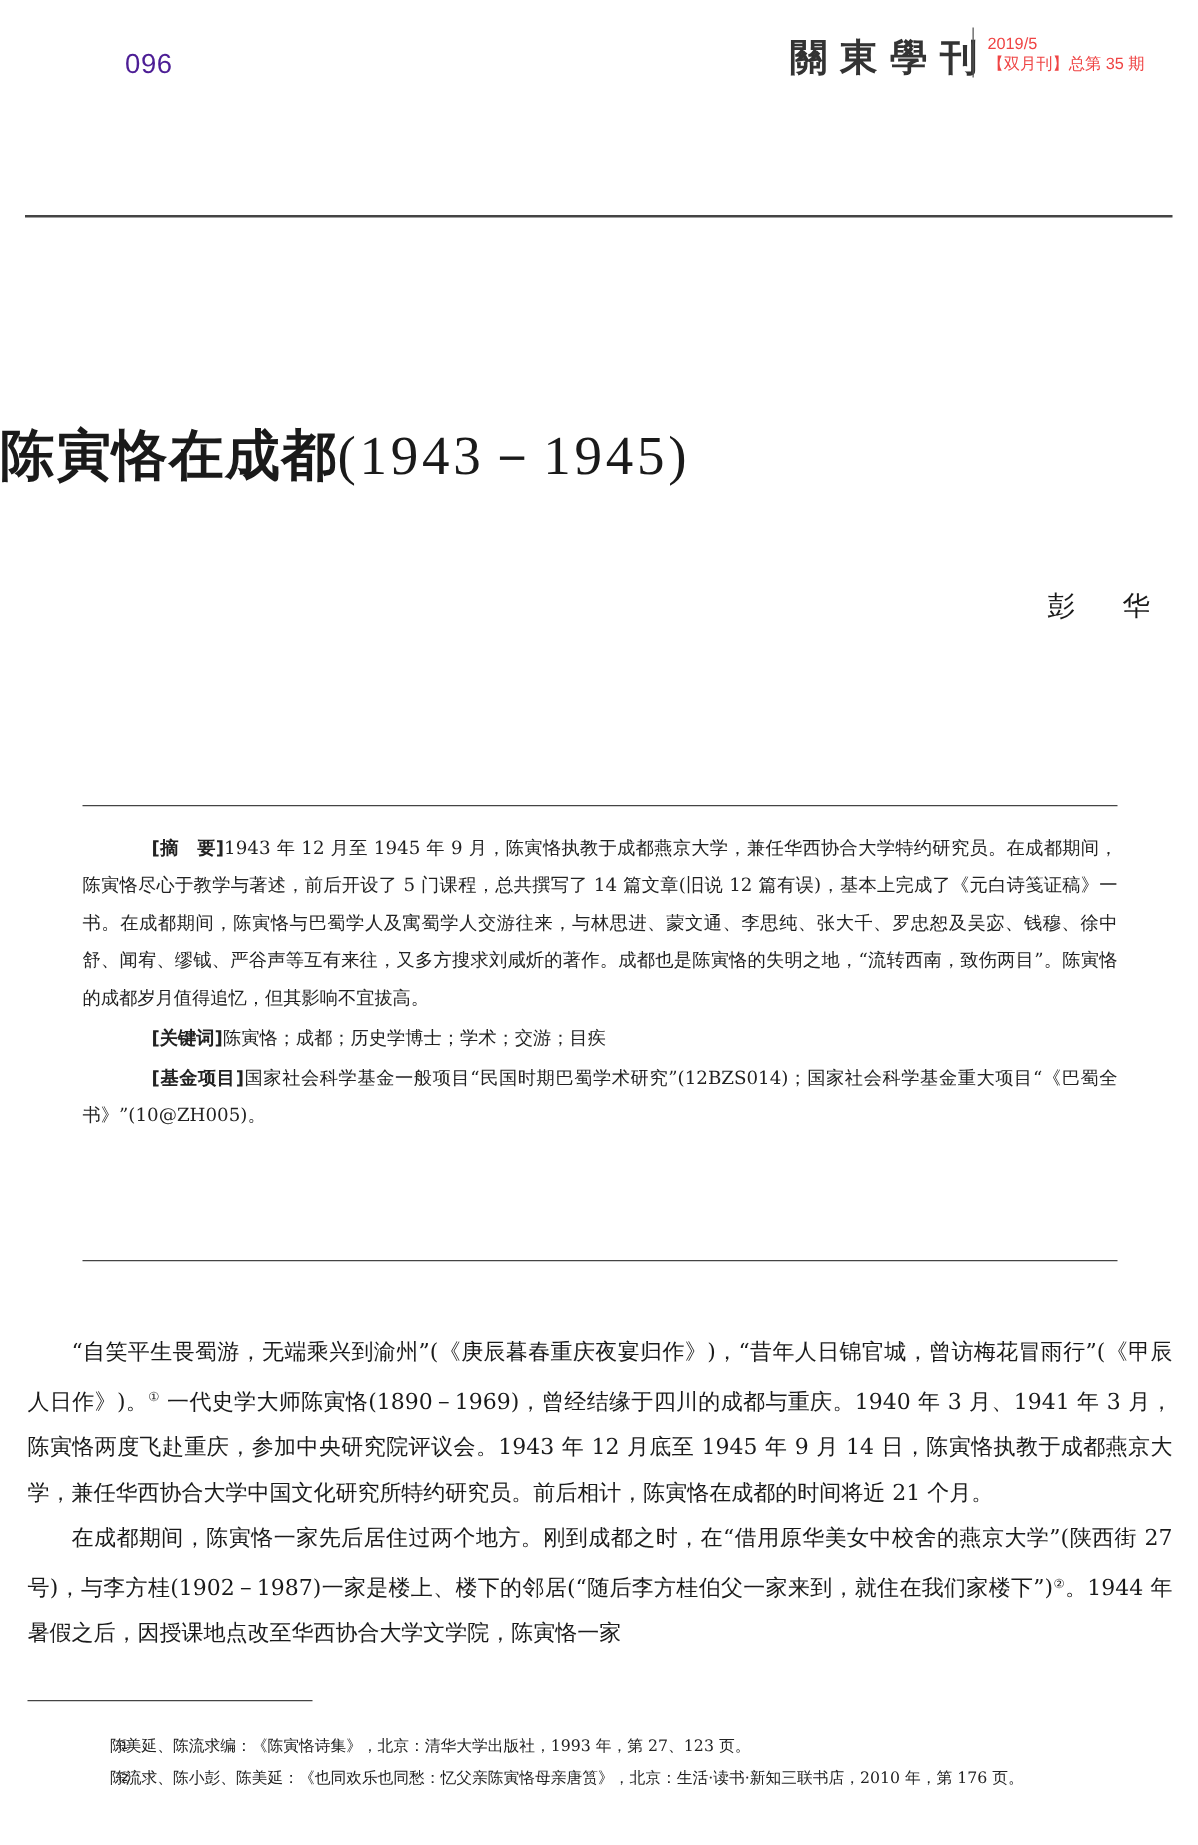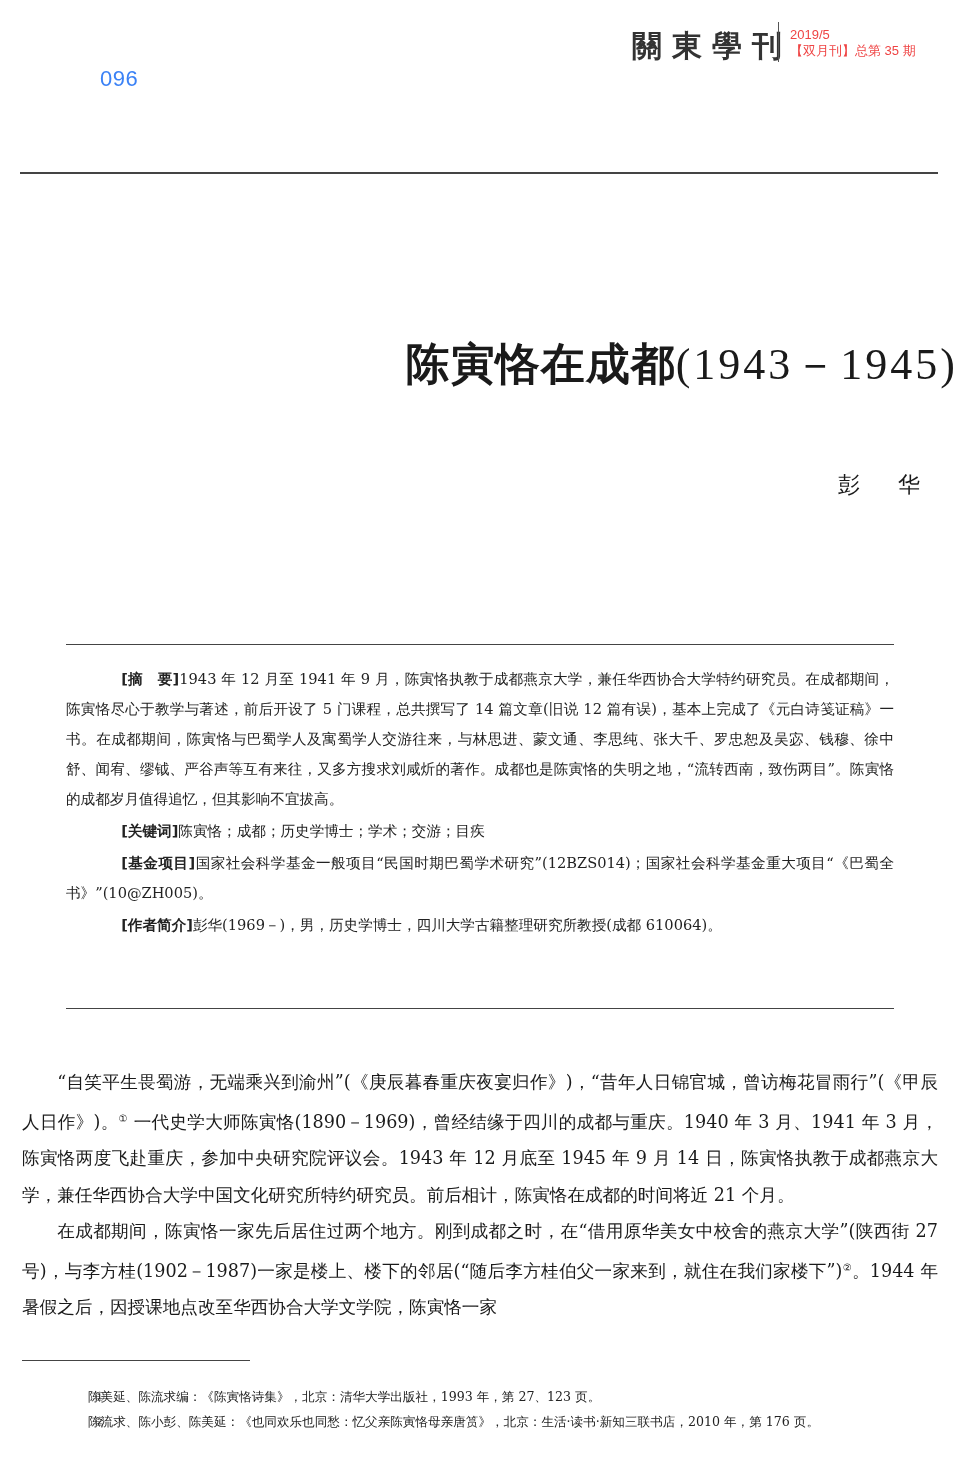--- a/index.html
+++ b/index.html
@@ -3,34 +3,34 @@
 <meta charset="utf-8">
 <style>
   html, body { margin: 0; padding: 0; background: #ffffff; }
   body {
     width: 958px; height: 1476px; position: relative; overflow: hidden;
     font-family: "DejaVu Serif", "Liberation Serif", serif; color: #1a1a1a;
   }
   .abs { position: absolute; }
   .page-num {
     left: 100px; top: 38px; font-family: "Liberation Sans", sans-serif;
-    font-size: 22px; color: #3b82f6; letter-spacing: 0.5px; margin-top: 28px;
+    font-size: 22px; color: #4c1d95; letter-spacing: 0.5px;
   }
   .journal-logo {
     left: 632px; top: 26px; font-family: "DejaVu Serif", serif;
     font-size: 30px; font-weight: bold; letter-spacing: 10px; color: #333;
   }
   .header-divider { left: 778px; top: 22px; width: 1px; height: 40px; background: #555; }
   .issue-block {
     left: 790px; top: 27px; font-family: "Liberation Sans", sans-serif;
     font-size: 13px; line-height: 16px; color: #ef4444;
   }
   .rule { background: #444; height: 1.5px; }
   .title {
-    left: 0; width: 958px; top: 335px; text-align: right;
+    left: 0; width: 958px; top: 335px; text-align: left;
     font-size: 44px; font-weight: bold; color: #1a1a1a; letter-spacing: 1px;
   }
   .title .num { font-weight: normal; font-family: "Liberation Serif", serif; letter-spacing: 3px; }
   .author {
     left: 0; width: 958px; top: 470px; text-align: right;
     font-size: 22px; letter-spacing: 38px; text-indent: 38px;
   }
   .abstract {
     left: 66px; width: 828px; top: 664px;
     font-size: 14.6px; line-height: 30px; text-align: justify; color: #222;
@@ -66,30 +66,27 @@
 
 <div class="abs title">
   <span>陈寅恪在成都</span><span class="num">(1943－1945)</span>
 </div>
 <div class="abs author">彭华</div>
 
 <div class="abs rule" style="left:66px; top:644px; width:828px; height:1px;"></div>
 
 <div class="abs abstract">
   <p>
-    <span class="lbl">[摘　要]</span><span>1943 年 12 月至 1941 年 9 月，陈寅恪执教于成都燕京大学，兼任华西协合大学特约研究员。在成都期间，陈寅恪尽心于教学与著述，前后开设了 5 门课程，总共撰写了 14 篇文章(旧说 12 篇有误)，基本上完成了《元白诗笺证稿》一书。在成都期间，陈寅恪与巴蜀学人及寓蜀学人交游往来，与林思进、蒙文通、李思纯、张大千、罗忠恕及吴宓、钱穆、徐中舒、闻宥、缪钺、严谷声等互有来往，又多方搜求刘咸炘的著作。成都也是陈寅恪的失明之地，“流转西南，致伤两目”。陈寅恪的成都岁月值得追忆，但其影响不宜拔高。</span>
+    <span class="lbl">[摘　要]</span><span>1943 年 12 月至 1945 年 9 月，陈寅恪执教于成都燕京大学，兼任华西协合大学特约研究员。在成都期间，陈寅恪尽心于教学与著述，前后开设了 5 门课程，总共撰写了 14 篇文章(旧说 12 篇有误)，基本上完成了《元白诗笺证稿》一书。在成都期间，陈寅恪与巴蜀学人及寓蜀学人交游往来，与林思进、蒙文通、李思纯、张大千、罗忠恕及吴宓、钱穆、徐中舒、闻宥、缪钺、严谷声等互有来往，又多方搜求刘咸炘的著作。成都也是陈寅恪的失明之地，“流转西南，致伤两目”。陈寅恪的成都岁月值得追忆，但其影响不宜拔高。</span>
   </p>
   <p class="meta">
     <span class="lbl">[关键词]</span><span>陈寅恪；成都；历史学博士；学术；交游；目疾</span>
   </p>
   <p class="meta">
     <span class="lbl">[基金项目]</span><span>国家社会科学基金一般项目“民国时期巴蜀学术研究”(12BZS014)；国家社会科学基金重大项目“《巴蜀全书》”(10@ZH005)。</span>
-  </p>
-  <p class="meta">
-    <span class="lbl">[作者简介]</span><span>彭华(1969－)，男，历史学博士，四川大学古籍整理研究所教授(成都 610064)。</span>
   </p>
 </div>
 
 <div class="abs rule" style="left:66px; top:1008px; width:828px; height:1px;"></div>
 
 <div class="abs body-text">
   <p>
     <span>“自笑平生畏蜀游，无端乘兴到渝州”(《庚辰暮春重庆夜宴归作》)，“昔年人日锦官城，曾访梅花冒雨行”(《甲辰人日作》)。</span><sup>①</sup><span> 一代史学大师陈寅恪(1890－1969)，曾经结缘于四川的成都与重庆。1940 年 3 月、1941 年 3 月，陈寅恪两度飞赴重庆，参加中央研究院评议会。1943 年 12 月底至 1945 年 9 月 14 日，陈寅恪执教于成都燕京大学，兼任华西协合大学中国文化研究所特约研究员。前后相计，陈寅恪在成都的时间将近 21 个月。</span>
   </p>
   <p>

